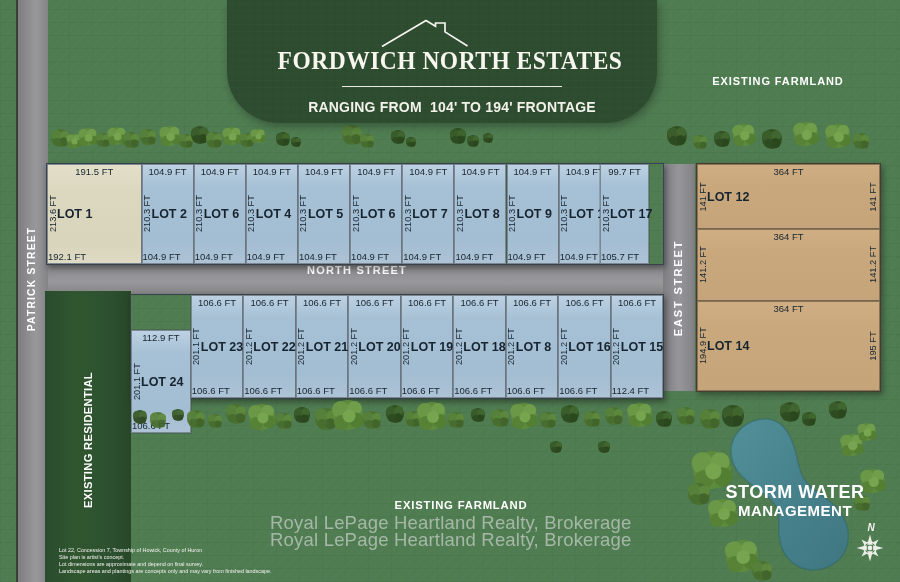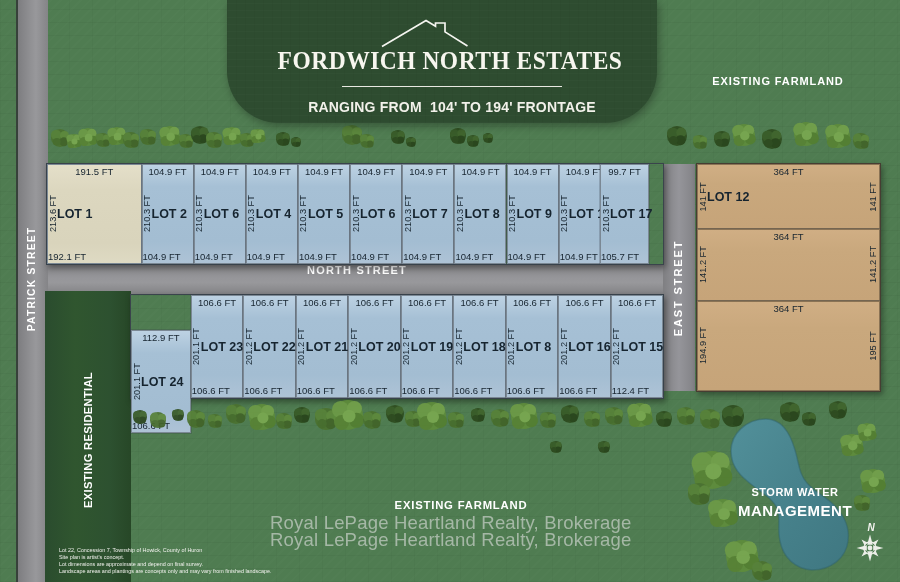--- a/index.html
+++ b/index.html
@@ -214,20 +214,21 @@
       <div class="dimb"></div>
       <div class="dimv">141.2 FT</div>
       <div class="dimv2">141.2 FT</div>
     </div>
 
 <div class="lot" style="left:697px;top:301px;width:183px;height:90px;background:linear-gradient(180deg,#d0ae84 0%,#c9a87d 30%,#c6a479 100%);border-color:#8a7355;">
       <div class="dimt">364 FT</div>
       <div class="dimb"></div>
       <div class="dimv">194.9 FT</div>
       <div class="dimv2">195 FT</div>
+      <div class="lotname">LOT 14</div>
     </div>
 
   <svg width="900" height="582" style="left:0;top:0;pointer-events:none;" viewBox="0 0 900 582">
     <defs>
       <g id="tree-b">
         <circle cx="0" cy="0" r="14" fill="#5f8c3c"></circle>
         <circle cx="-7" cy="-5" r="8" fill="#6d9a46"></circle>
         <circle cx="6" cy="-6" r="7" fill="#74a14b"></circle>
         <circle cx="8" cy="5" r="7" fill="#547f31"></circle>
         <circle cx="-6" cy="7" r="7" fill="#598334"></circle>
@@ -365,21 +366,21 @@
 
   <div style="left:342px;top:86px;width:220px;height:1.2px;background:#e9e9e2;"></div>
 
   <div style="left:452px;top:99px;transform:translateX(-50%);color:#f2f1ea;
     font-weight:bold;font-size:14px;letter-spacing:.2px;white-space:nowrap;">RANGING FROM&nbsp; 104' TO 194' FRONTAGE</div>
 
   <div class="street-label" style="left:778px;top:81px;transform:translate(-50%,-50%);font-size:11px;letter-spacing:.9px;">EXISTING FARMLAND</div>
 
   <div class="street-label" style="left:461px;top:505px;transform:translate(-50%,-50%);font-size:11.3px;letter-spacing:.8px;">EXISTING FARMLAND</div>
 
-  <div class="street-label" style="left:795px;top:492px;transform:translate(-50%,-50%);font-size:11px;letter-spacing:.5px;">STORM WATER</div>
+  <div class="street-label" style="left:795px;top:492px;transform:translate(-50%,-50%);font-size:18px;letter-spacing:.5px;">STORM WATER</div>
   <div class="street-label" style="left:795px;top:510px;transform:translate(-50%,-50%);font-size:15px;letter-spacing:.5px;">MANAGEMENT</div>
 
   <div class="wm" style="left:270px;top:512px;">Royal LePage Heartland Realty, Brokerage</div>
 
   <div class="wm" style="left:270px;top:529px;">Royal LePage Heartland Realty, Brokerage</div>
 
   <div style="left:59px;top:547px;color:#f2f2ee;font-size:5.4px;line-height:7px;white-space:nowrap;">
     Lot 22, Concession 7, Township of Howick, County of Huron<br>
     Site plan is artist's concept.<br>
     Lot dimensions are approximate and depend on final survey.<br>

